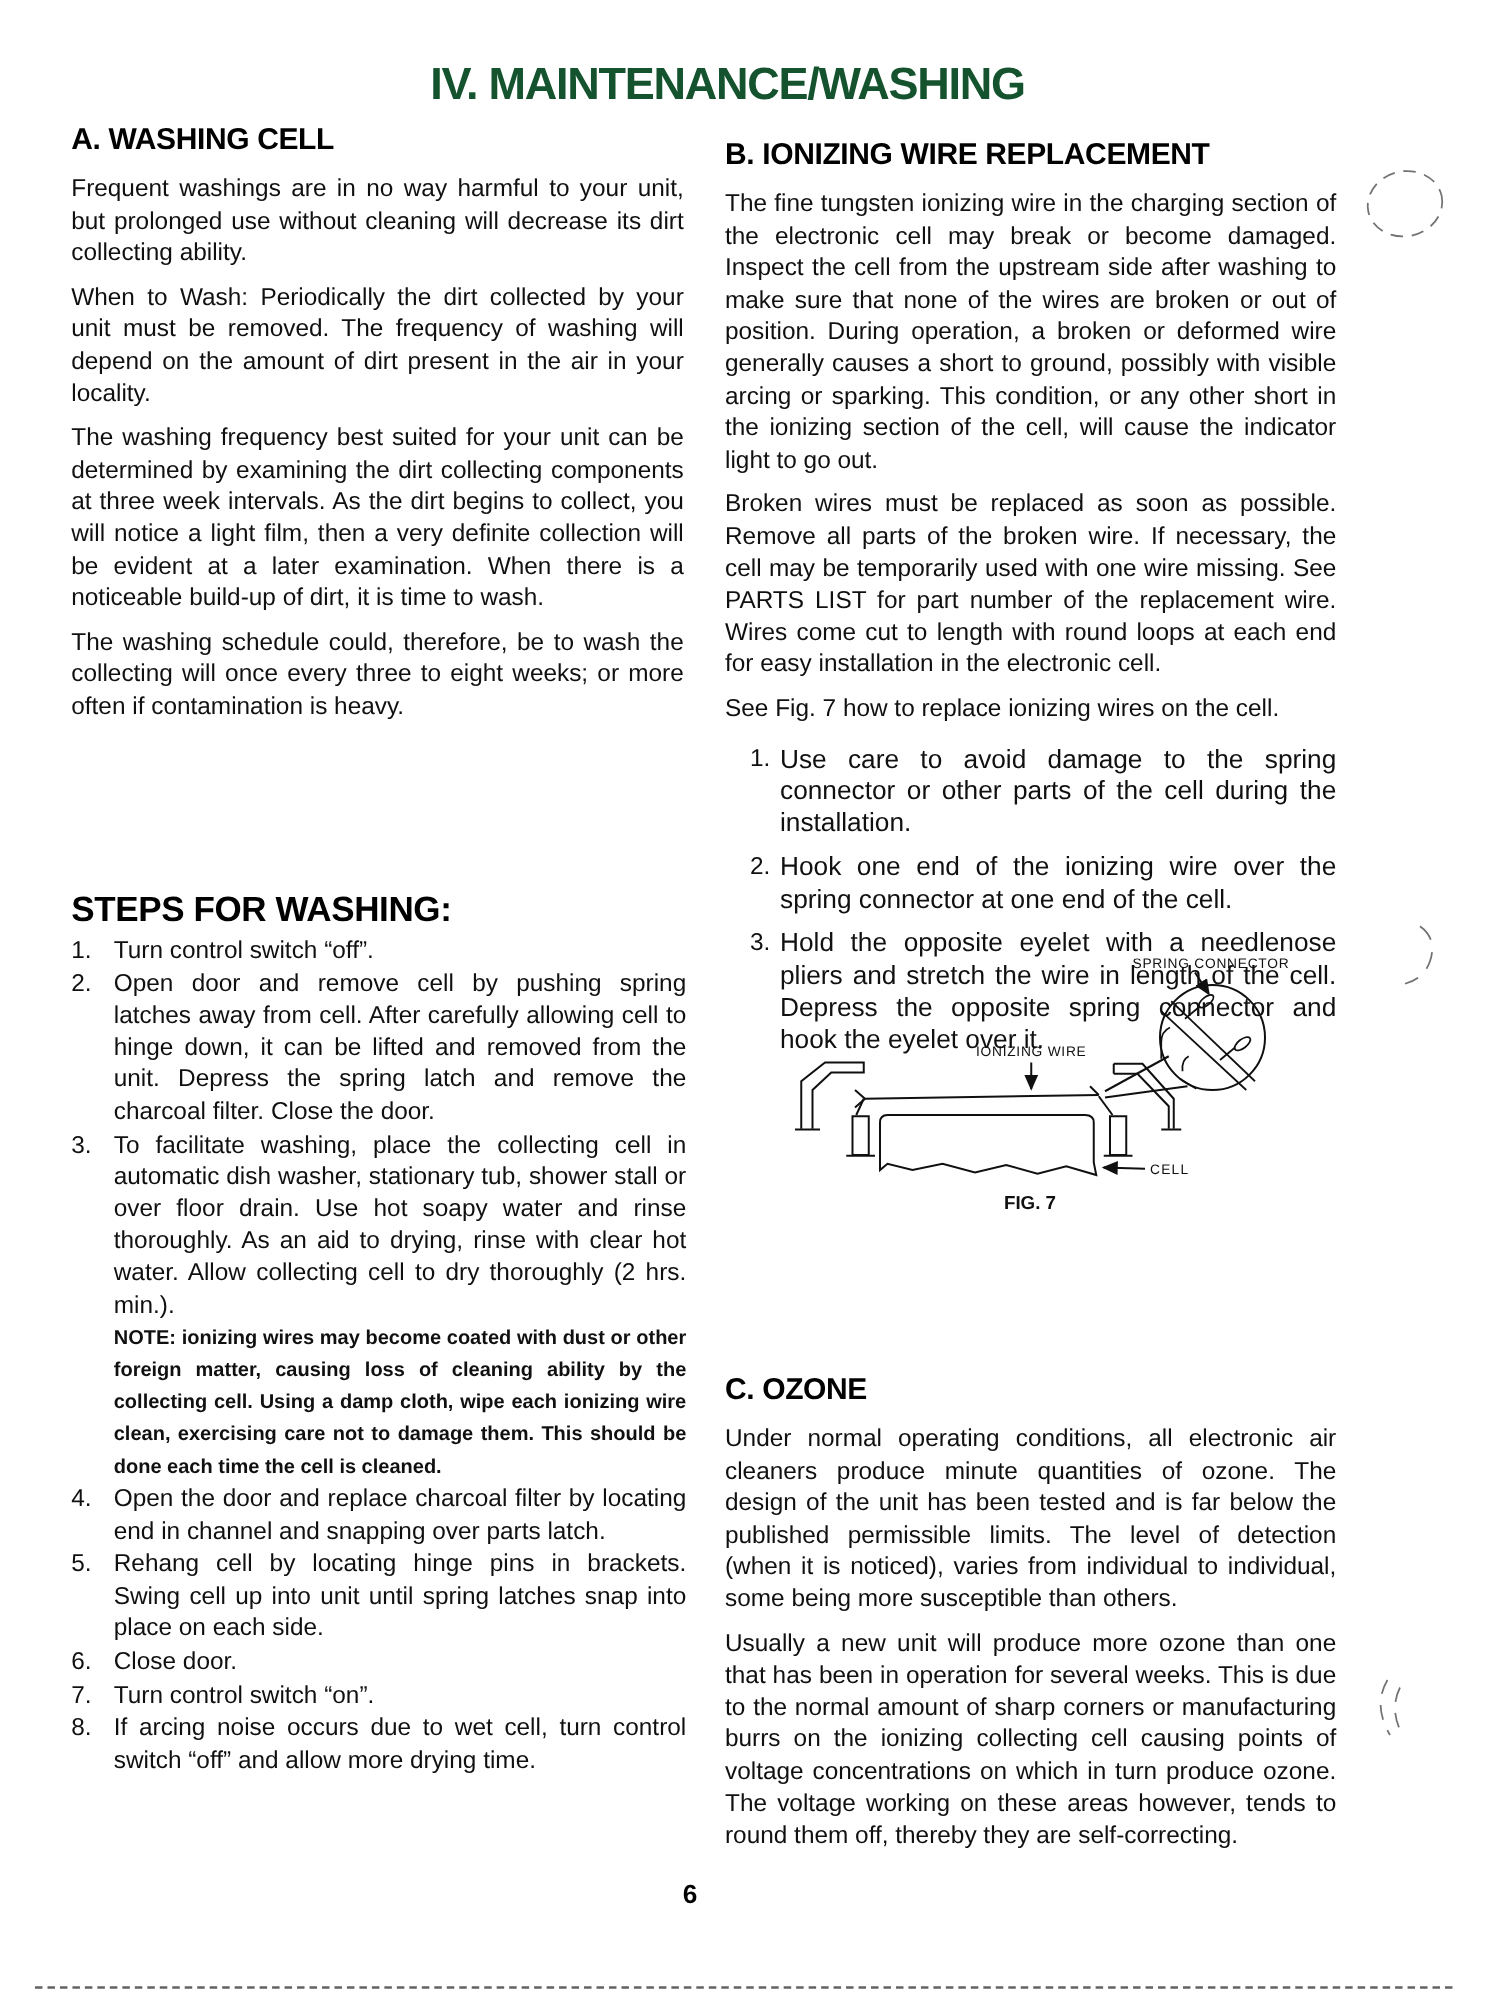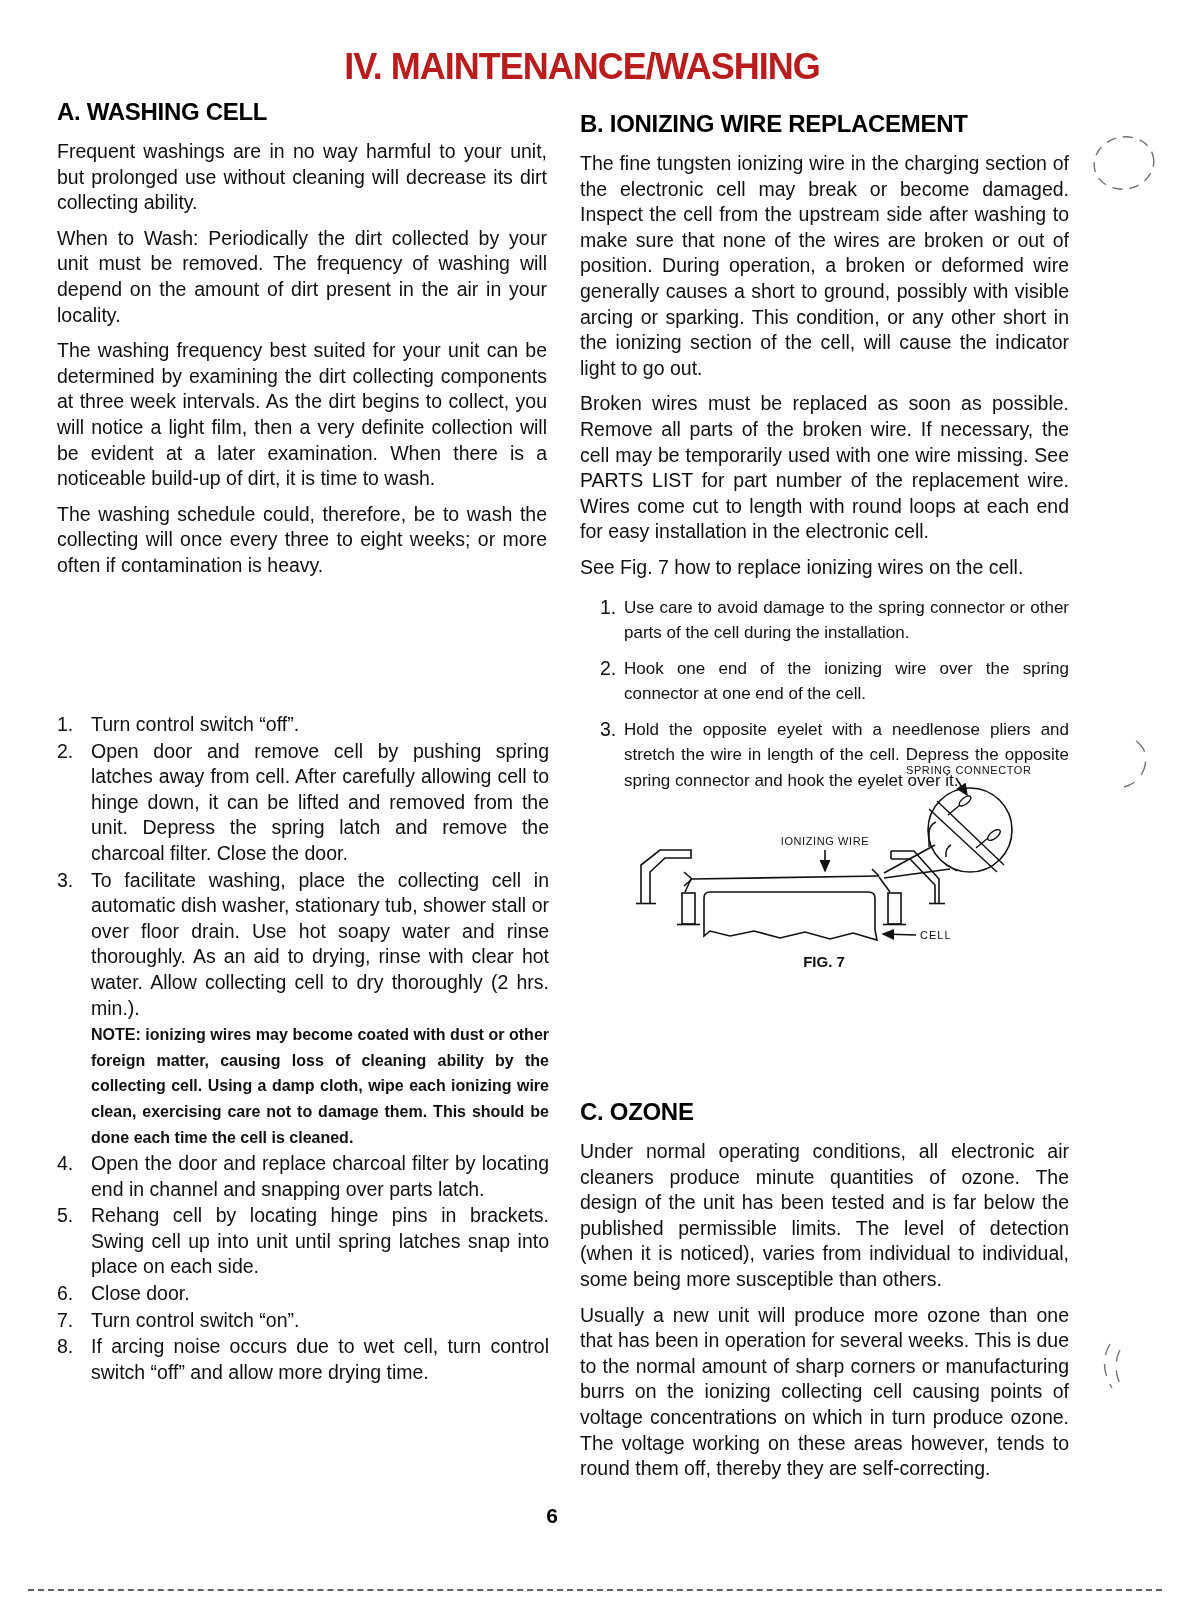--- a/index.html
+++ b/index.html
@@ -8,21 +8,21 @@
     width:1189px;height:1600px;
     background:#ffffff;
     font-family:"Liberation Sans", sans-serif;
     color:#101010;
     overflow:hidden;
   }
   .doc-title{
     position:absolute;top:46px;left:0;width:1164px;
     text-align:center;
     font-size:36px;font-weight:700;letter-spacing:-1px;
-    color:#b91c1c;
+    color:#14532d;
   }
   .sec{position:absolute;}
   #sec-a{left:57px;top:98px;width:490px;}
   #sec-steps{left:57px;top:712px;width:492px;}
   #sec-b{left:580px;top:110px;width:489px;}
   #sec-c{left:580px;top:1098px;width:489px;}
   h2.sec-head{
     margin:0 0 13px 0;
     font-size:24px;font-weight:700;color:#000;letter-spacing:-0.3px;
   }
@@ -40,21 +40,21 @@
   .oli{display:flex;margin:0 0 1px 0;}
   .oli .num{flex:0 0 34px;font-size:19.5px;line-height:25.6px;}
   .oli .body{flex:1;font-size:19.5px;line-height:25.6px;text-align:justify;}
   .note{
     font-weight:700;margin-top:1px;
     font-size:16px;line-height:25.6px;text-align:justify;
   }
   
   .rli{display:flex;margin:0 0 10px 0;padding-left:20px;}
   .rli .num{flex:0 0 24px;font-size:19.5px;line-height:25.6px;}
-  .rli .body{flex:1;font-size:17px;line-height:25.6px;text-align:justify;}
+  .rli .body{flex:1;font-size:21px;line-height:25.6px;text-align:justify;}
   #fig7{position:absolute;left:598px;top:742px;width:470px;height:232px;}
   #fig7 svg{display:block;}
   .page-num{
     position:absolute;top:1504px;left:0;width:1104px;
     text-align:center;font-size:21px;font-weight:700;color:#000;
   }
   .edge-line{
     position:absolute;top:1589px;left:28px;width:1134px;height:0;
     border-top:2px dashed #3c3c3c;opacity:.8;
   }
@@ -72,20 +72,21 @@
 
   <div class="sec" id="sec-a">
     <h2 class="sec-head">A. WASHING CELL</h2>
     <p class="para">Frequent washings are in no way harmful to your unit, but prolonged use without cleaning will decrease its dirt collecting ability.</p>
     <p class="para">When to Wash: Periodically the dirt collected by your unit must be removed. The frequency of washing will depend on the amount of dirt present in the air in your locality.</p>
     <p class="para">The washing frequency best suited for your unit can be determined by examining the dirt collecting components at three week intervals. As the dirt begins to collect, you will notice a light film, then a very definite collection will be evident at a later examination. When there is a noticeable build-up of dirt, it is time to wash.</p>
     <p class="para">The washing schedule could, therefore, be to wash the collecting will once every three to eight weeks; or more often if contamination is heavy.</p>
   </div>
 
   <div class="sec" id="sec-steps">
+    <h2 class="steps-head">STEPS FOR WASHING:</h2>
     <div class="oli">
       <div class="num">1.</div>
       <div class="body">Turn control switch “off”.</div>
     </div>
     <div class="oli">
       <div class="num">2.</div>
       <div class="body">Open door and remove cell by pushing spring latches away from cell. After carefully allowing cell to hinge down, it can be lifted and removed from the unit. Depress the spring latch and remove the charcoal filter. Close the door.</div>
     </div>
     <div class="oli">
       <div class="num">3.</div>

